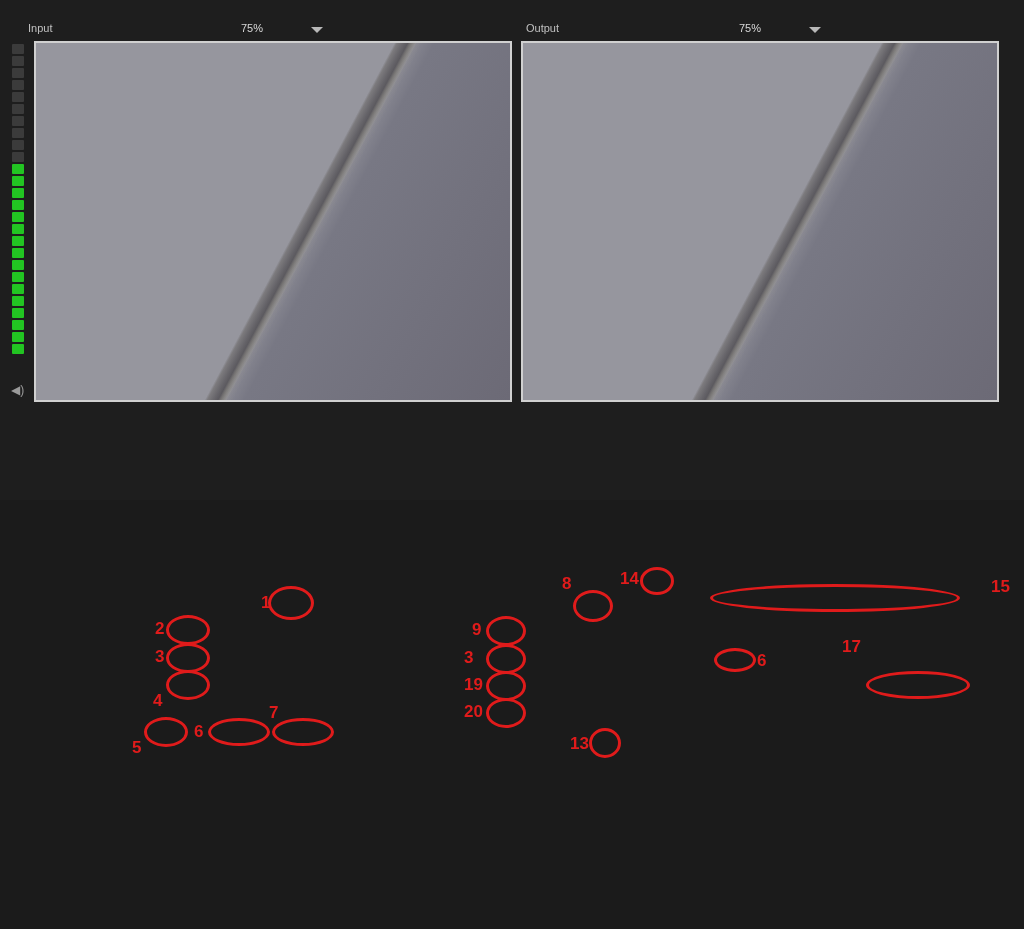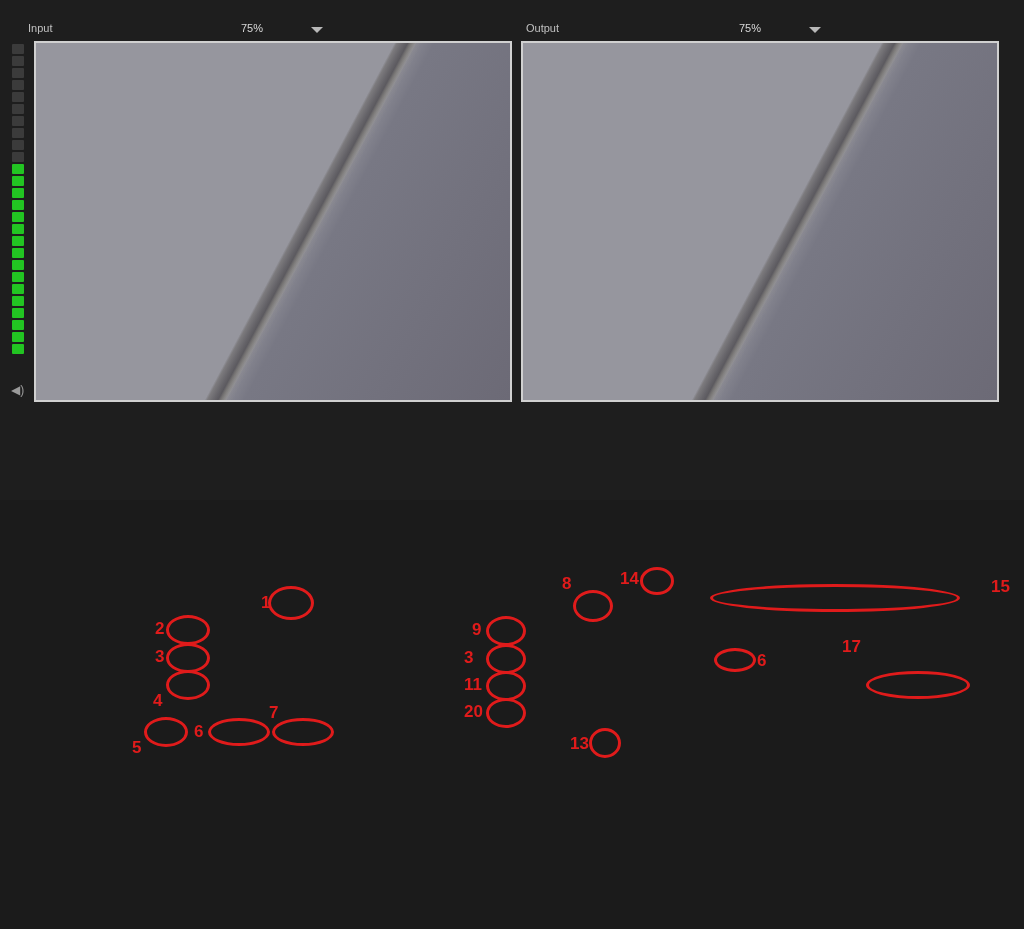--- a/index.html
+++ b/index.html
@@ -158,21 +158,21 @@
   <div class="ann-ellipse" style="left:573px; top:590px; width:40px; height:32px;"></div>
   <div class="ann-num" style="left:562px; top:575px;">8</div>
 
   <div class="ann-ellipse" style="left:486px; top:616px; width:40px; height:30px;"></div>
   <div class="ann-num" style="left:472px; top:621px;">9</div>
 
   <div class="ann-ellipse" style="left:486px; top:644px; width:40px; height:30px;"></div>
   <div class="ann-num" style="left:464px; top:649px;">3</div>
 
   <div class="ann-ellipse" style="left:486px; top:671px; width:40px; height:30px;"></div>
-  <div class="ann-num" style="left:464px; top:676px;">11</div>
+  <div class="ann-num" style="left:464px; top:676px;">19</div>
 
   <div class="ann-ellipse" style="left:486px; top:698px; width:40px; height:30px;"></div>
   <div class="ann-num" style="left:464px; top:703px;">20</div>
 
   <div class="ann-ellipse" style="left:589px; top:728px; width:32px; height:30px;"></div>
   <div class="ann-num" style="left:570px; top:735px;">13</div>
 
   <div class="ann-ellipse" style="left:640px; top:567px; width:34px; height:28px;"></div>
   <div class="ann-num" style="left:620px; top:570px;text-align:center;">14</div>
 

